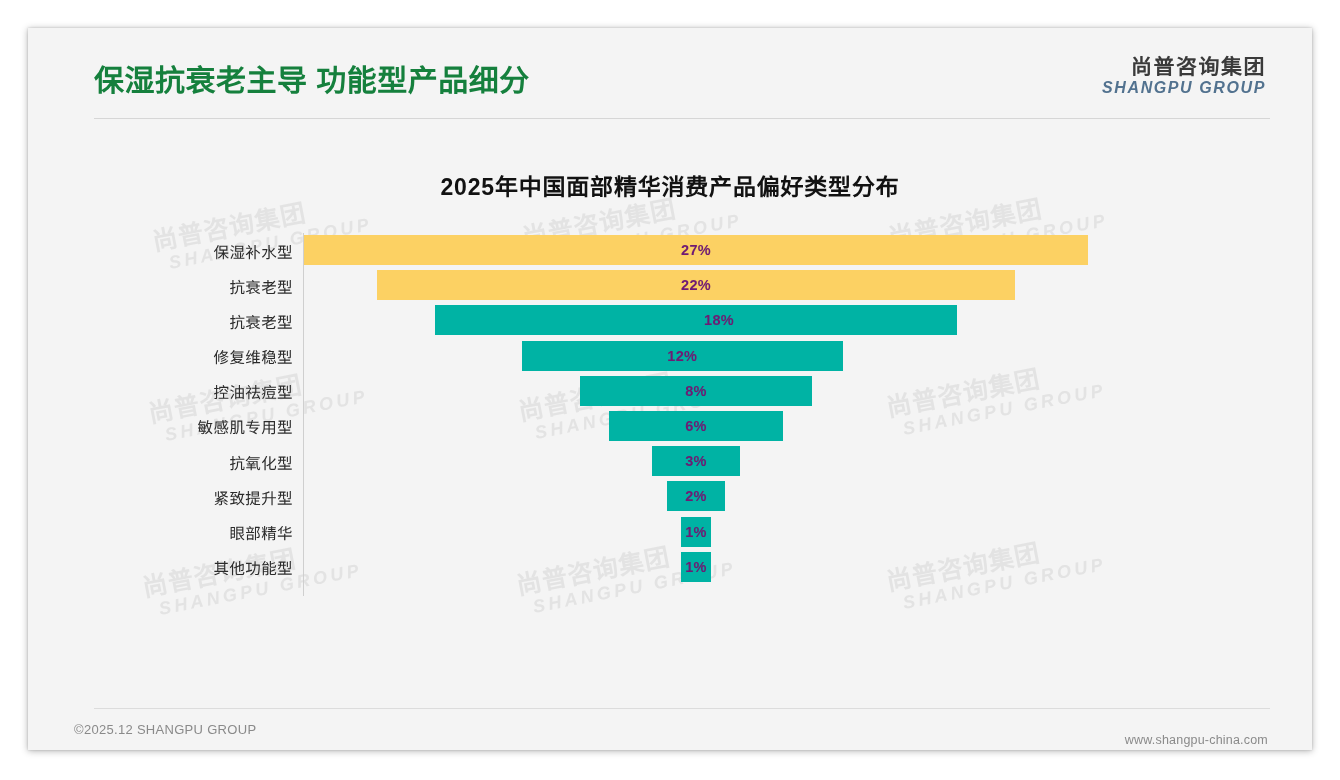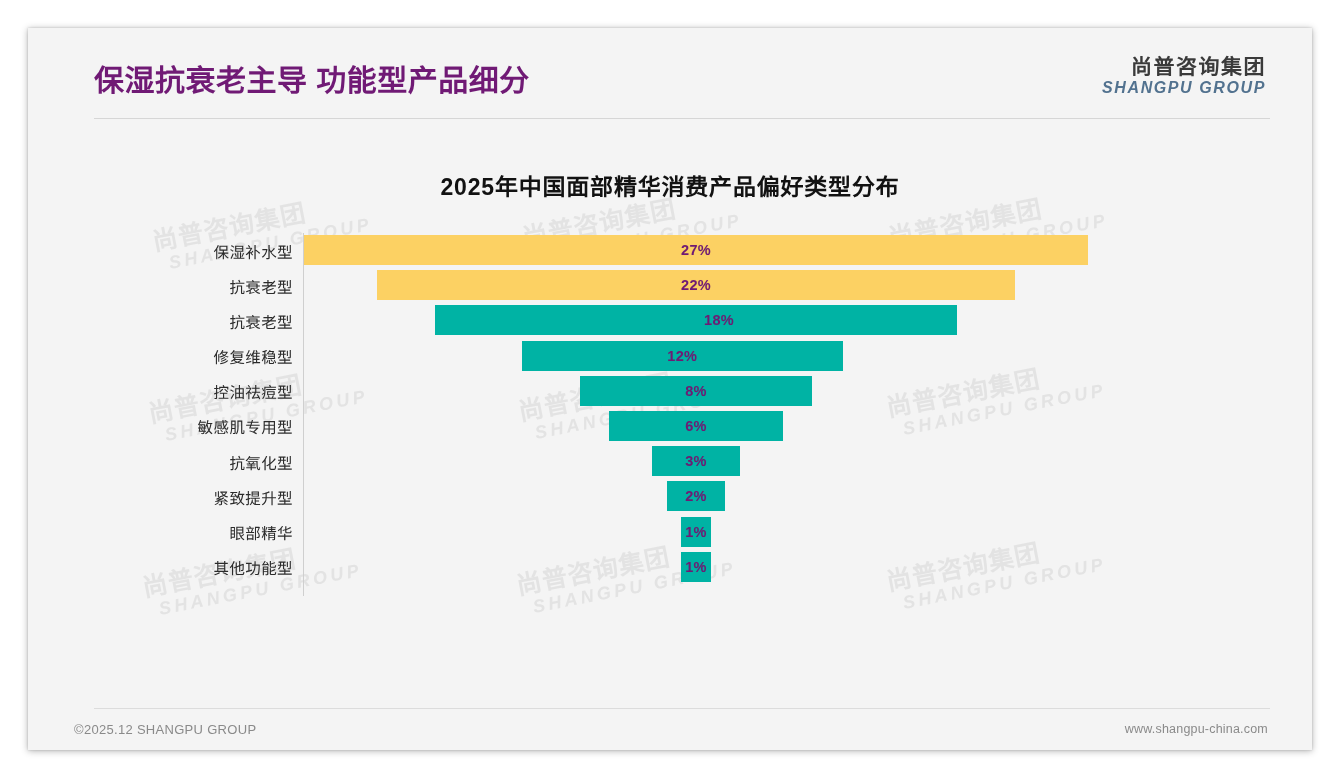--- a/index.html
+++ b/index.html
@@ -63,21 +63,21 @@
     width: 100%;
     height: 91px;
     z-index: 3;
   }
   #page-title {
     position: absolute;
     left: 66px;
     top: 28px;
     font-size: 30px;
     font-weight: 700;
-    color: #701a75;
+    color: #15803d;
     letter-spacing: 0.5px;
     white-space: nowrap;
   }
   #brand-logo {
     position: absolute;
     right: 46px;
     top: 27px;
     text-align: right;
     line-height: 1.12;
   }
@@ -210,21 +210,21 @@
     position: absolute;
     left: 46px;
     top: 13px;
     font-size: 13px;
     color: #8a8a8a;
     letter-spacing: 0.3px;
   }
   #site-url {
     position: absolute;
     right: 44px;
-    top: 13px;
+    top: 24px;
     font-size: 12.5px;
     color: #8a8a8a;
     letter-spacing: 0.2px;
   }
 </style>
 </head>
 <body>
 
 <div id="slide">
 

